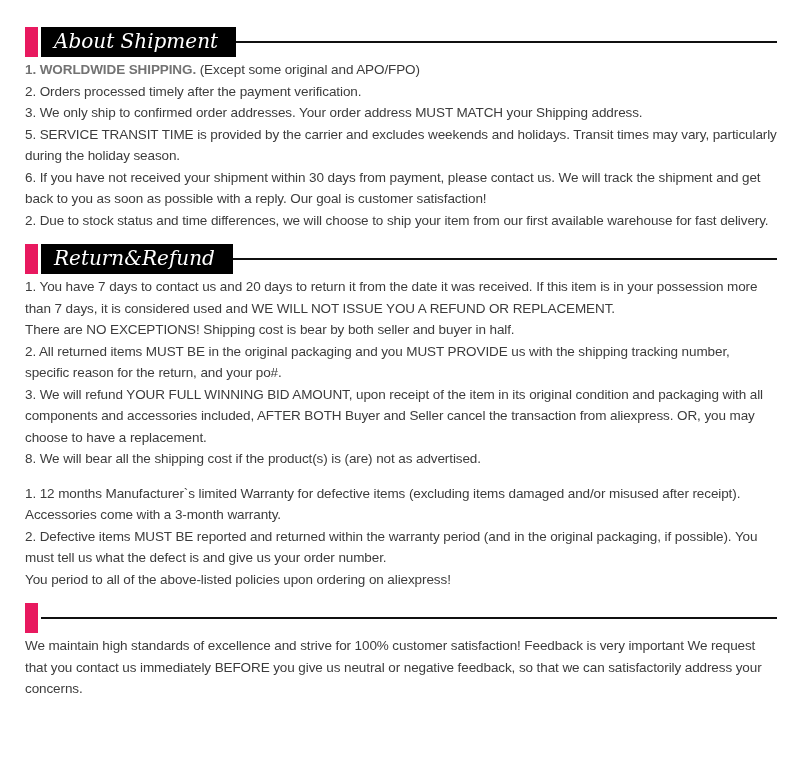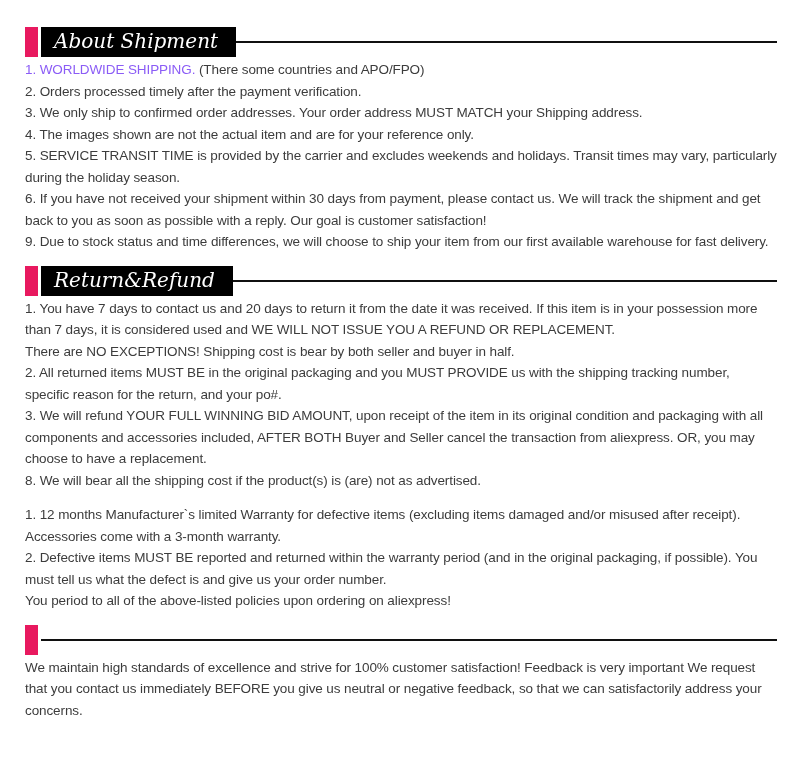--- a/index.html
+++ b/index.html
@@ -45,41 +45,40 @@
     flex: 1 1 auto;
     height: 2px;
     background: #101010;
   }
   .sec-body p {
     margin: 0;
     font-size: 13.5px;
     line-height: 21.5px;
     letter-spacing: -0.1px;
   }
-  .sec-body b { font-weight: normal; color: #8b5cf6; }
+  .sec-body b { font-weight: bold; color: #737373; }
 </style>
 </head>
 <body>
 
 <div class="page" style="color: rgb(60, 60, 60); border-radius: 28px;">
 
   <section>
     <header class="sec-header">
       <span class="bar"></span>
       <h2 class="title-box">About Shipment</h2>
       <span class="rule"></span>
     </header>
     <div class="sec-body">
-      <p><b>1. WORLDWIDE SHIPPING.</b><span> (There some countries and APO/FPO)</span></p>
+      <p><b>1. WORLDWIDE SHIPPING.</b><span> (Except some original and APO/FPO)</span></p>
       <p>2. Orders processed timely after the payment verification.</p>
       <p>3. We only ship to confirmed order addresses. Your order address MUST MATCH your Shipping address.</p>
-      <p>4. The images shown are not the actual item and are for your reference only.</p>
       <p>5. SERVICE TRANSIT TIME is provided by the carrier and excludes weekends and holidays. Transit times may vary, particularly during the holiday season.</p>
       <p>6. If you have not received your shipment within 30 days from payment, please contact us. We will track the shipment and get back to you as soon as possible with a reply. Our goal is customer satisfaction!</p>
-      <p>9. Due to stock status and time differences, we will choose to ship your item from our first available warehouse for fast delivery.</p>
+      <p>2. Due to stock status and time differences, we will choose to ship your item from our first available warehouse for fast delivery.</p>
     </div>
   </section>
 
   <section>
     <header class="sec-header">
       <span class="bar"></span>
       <h2 class="title-box">Return&amp;Refund</h2>
       <span class="rule"></span>
     </header>
     <div class="sec-body">

